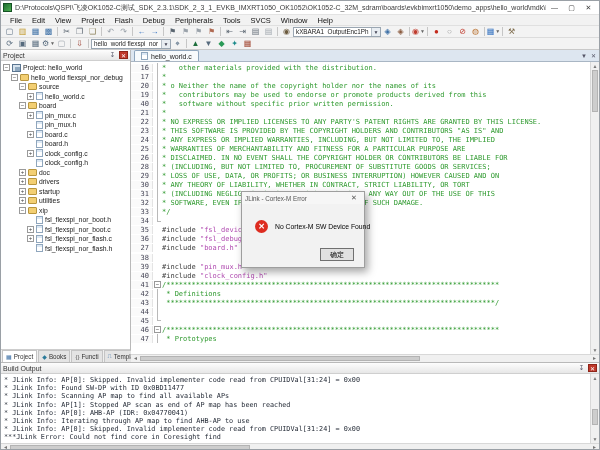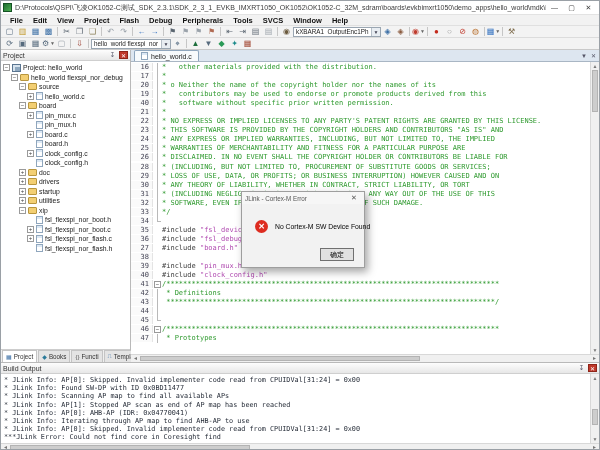--- a/index.html
+++ b/index.html
@@ -8,21 +8,21 @@
   #app { position:relative; width:600px; height:450px; border:1px solid #9aa0a6; background:#f0f0f0; overflow:hidden; }
 
   
   .titlebar { height:14px; background:#fff; display:flex; align-items:center; padding:0 2px; border-bottom:1px solid #e3e3e3; }
   .uv-icon { width:9px; height:9px; background:linear-gradient(135deg,#1f6e32,#4caf50); border:1px solid #145223; margin-right:3px; flex:none; }
   .title-text { font-size:7px; color:#3c3c3c; white-space:nowrap; overflow:hidden; flex:1; }
   .win-btn { width:17px; height:13px; display:flex; align-items:center; justify-content:center; font-size:7px; color:#444; flex:none; }
 
   
   .menubar { height:11px; background:#f2f2f2; display:flex; align-items:center; padding-left:4px; border-bottom:1px solid #e0e0e0; }
-  .menu-item { padding:0 5px; font-size:7.5px; color:#111;font-weight:bold; }
+  .menu-item { padding:0 5px; font-size:7.5px; color:#111; }
 
   
   .toolbar { display:flex; align-items:center; background:#f3f3f3; padding:0 2px; border-bottom:1px solid #dcdcdc; }
   #toolbar-top { height:12px; } #toolbar-build { height:12px; border-bottom:1px solid #c9c9c9; }
   .tbi { width:13px; height:11px; display:flex; align-items:center; justify-content:center; font-size:8px; line-height:1; flex:none; }
   .tbi .dd { font-size:5px; color:#666; margin-left:1px; }
   .tsep { width:1px; height:9px; background:#c6c6c6; margin:0 2px; flex:none; }
   .combo { height:10px; background:#fff; border:1px solid #9aa6b2; display:flex; align-items:center; font-size:6.3px; color:#222; padding-left:2px; flex:none; }
   .combo .cval { flex:1; white-space:nowrap; overflow:hidden; }
   .combo .carr { width:9px; height:100%; background:#e8edf2; border-left:1px solid #b5bec7; display:flex; align-items:center; justify-content:center; font-size:5px; color:#445; }
@@ -50,21 +50,21 @@
 
   
   .editor { flex:1; display:flex; flex-direction:column; min-width:0; }
   .edit-tabbar { height:12px; background:#dde6f0; border-bottom:1px solid #a9b6c4; display:flex; align-items:flex-end; padding-left:3px; }
   .etab { height:11px; background:#f7fafc; border:1px solid #8fa6bd; border-bottom:none; border-radius:2px 2px 0 0; display:flex; align-items:center; padding:0 6px; font-size:7px; color:#222; }
   .etab .ico-file { margin-right:3px; }
   .etab-controls { margin-left:auto; display:flex; align-items:center; padding:0 3px 2px 0; gap:4px; }
   .etab-controls span { font-size:6px; color:#556; }
   .edit-body { flex:1; display:flex; min-height:0; }
   .code-area { flex:1; overflow:hidden; background:#fff; padding-top:1px; min-width:0; }
-  .code-row { height:9.05px; display:flex; align-items:flex-start; }
+  .code-row { height:9.05px; display:flex; align-items:center; }
   .ln { width:22px; flex:none; text-align:right; padding-right:3px; font-family:"DejaVu Sans Mono",monospace; font-size:7px; color:#445; background:#fafafa; border-right:1px solid #e4e4e4; }
   .fold { width:9px; flex:none; position:relative; height:100%; }
   .fold .fline { position:absolute; left:4px; top:0; bottom:0; width:1px; background:#b9b9b9; }
   .fold .fend { position:absolute; left:4px; top:0; height:55%; width:4px; border-left:1px solid #b9b9b9; border-bottom:1px solid #b9b9b9; }
   .fold .fbox { position:absolute; left:1px; top:1px; width:7px; height:7px; border:1px solid #999; background:#fff; color:#333; font-size:6px; line-height:5px; text-align:center; }
   .ct { font-family:"DejaVu Sans Mono",monospace; font-size:7px; white-space:pre; }
   .c-comment { color:#2f9a2f; } .c-dir { color:#3c3c3c; } .c-str { color:#b04ab0; }
 
   
   .vscroll { width:9px; flex:none; background:#f0f0f0; border-left:1px solid #d8d8d8; position:relative; }

